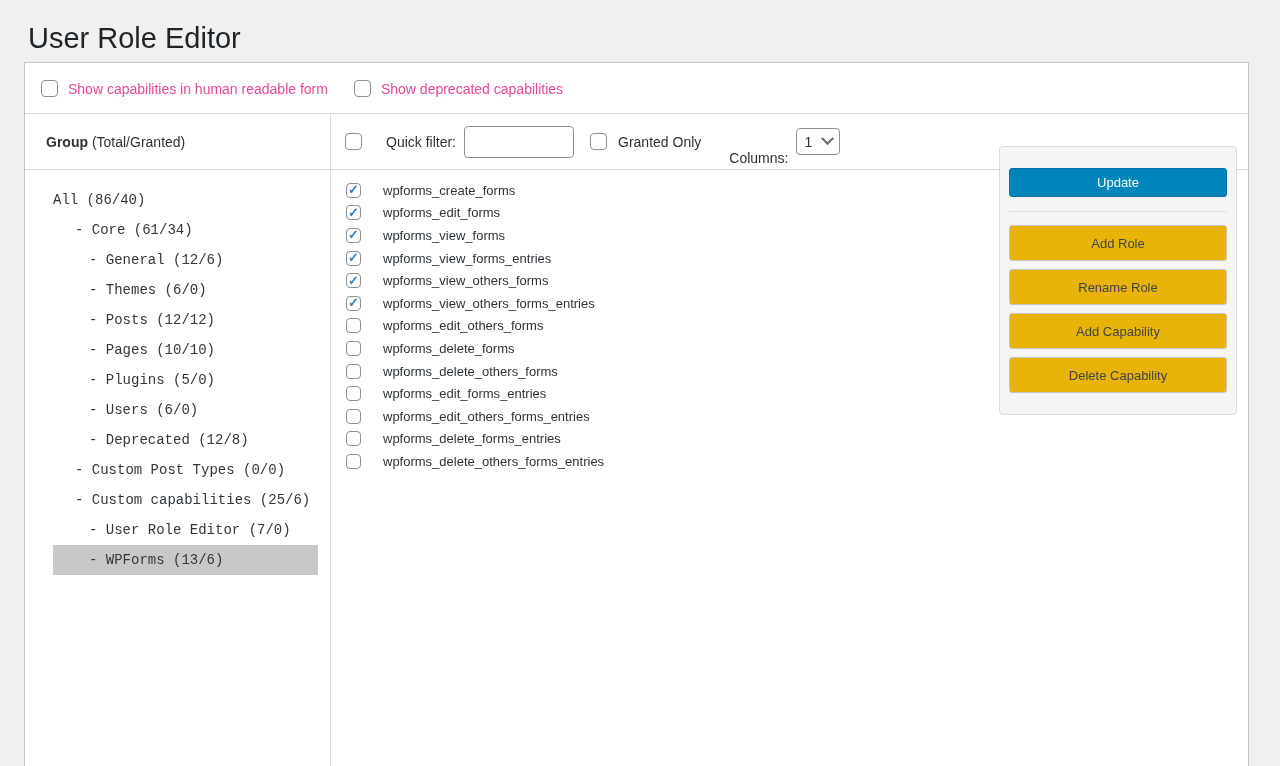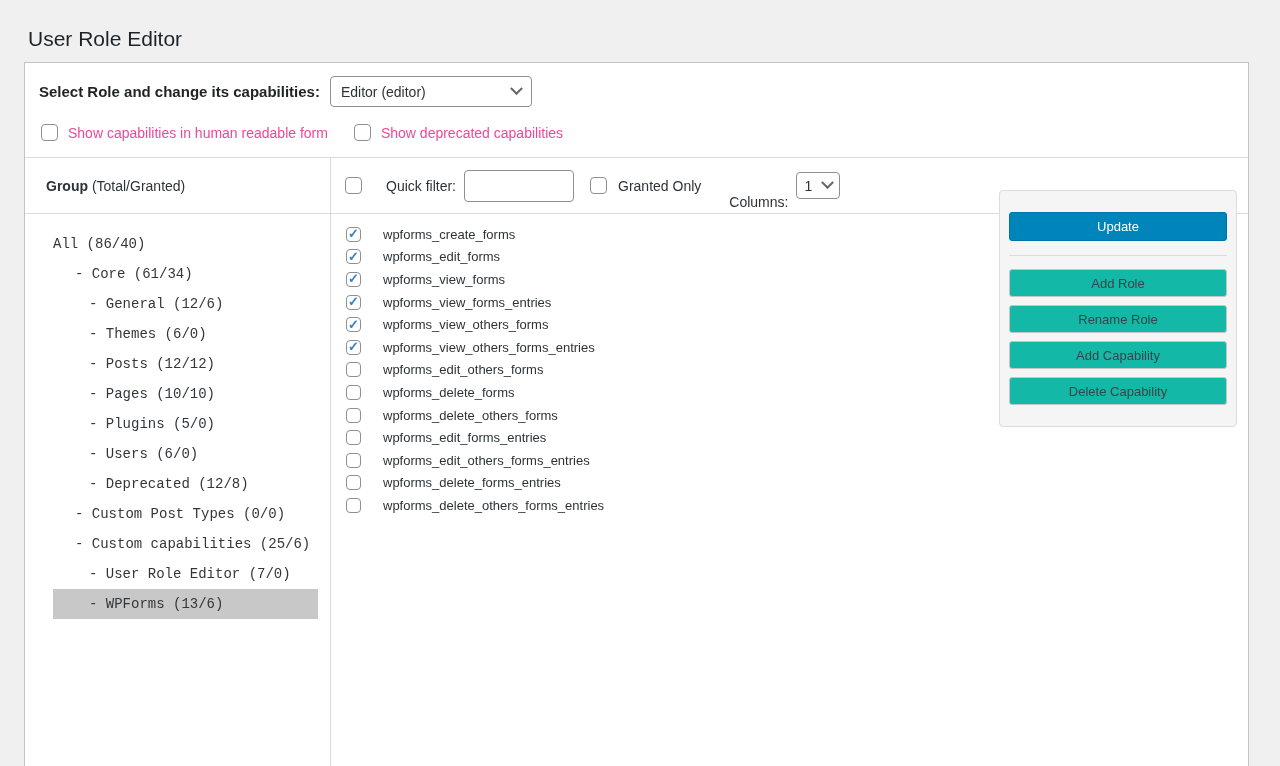--- a/index.html
+++ b/index.html
@@ -5,21 +5,21 @@
   html, body {
     margin: 0; padding: 0;
     width: 1280px; height: 766px;
     overflow: hidden;
     background: #f0f0f1;
     font-family: "Liberation Sans", sans-serif;
     color: #2c3338;
   }
   .page-title {
     margin: 24px 0 0 28px;
-    font-size: 21px;
+    font-size: 29px;
     font-weight: 400;
     line-height: 29px;
     color: #1d2327;
   }
   .panel {
     box-sizing: border-box;
     margin: 9px 31px 0 24px;
     height: 780px;
     background: #fff;
     border: 1px solid #c3c4c7;
@@ -178,42 +178,35 @@
   }
   .btn-primary {
     height: 29px;
     margin-top: 11px;
     background: var(--accent-blue, #0085ba);
     border: 1px solid #0073aa;
     color: #fff;
   }
   .actions-hr { border: 0; border-top: 1px solid #dcdcde; margin: 14px 0 13px 0; }
   .btn-secondary {
-    height: 28px;
+    height: 36px;
     margin-bottom: 8px;
-    background: #14b8a6;
+    background: #eab308;
     border: 1px solid #c5c5c6;
     color: #3c434a;
   }
   .btn-secondary:last-child { margin-bottom: 0; }
 </style>
 </head>
 <body style="--accent-blue: #0085ba; --check-blue: #3582c4; --selected-bg: #c8c8c8;">
 
 <h1 class="page-title">User Role Editor</h1>
 
 <div class="panel">
 
-  <div class="role-row">
-    <span class="role-label">Select Role and change its capabilities:</span>
-    <div class="select role-select">
-      <span>Editor (editor)</span>
-      <span class="chev"></span>
-    </div>
-  </div>
 
   <div class="opts-row">
     <span class="checkbox"></span>
     <span class="cb-label">Show capabilities in human readable form</span>
     <span class="checkbox second"></span>
     <span class="cb-label">Show deprecated capabilities</span>
   </div>
 
   <hr class="hr-full">
 

